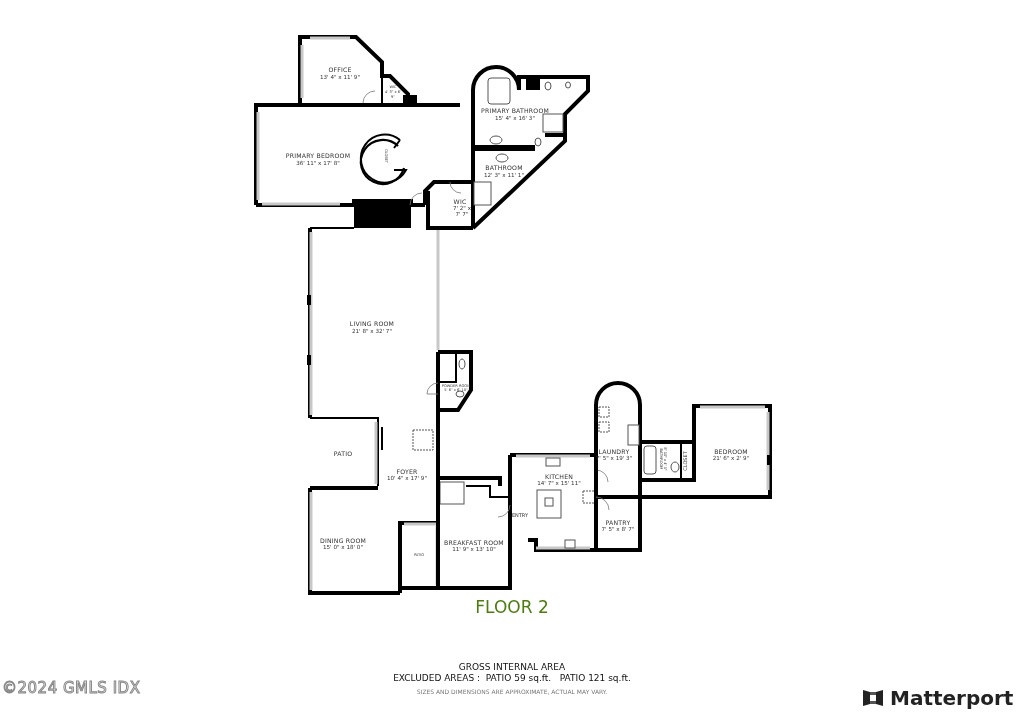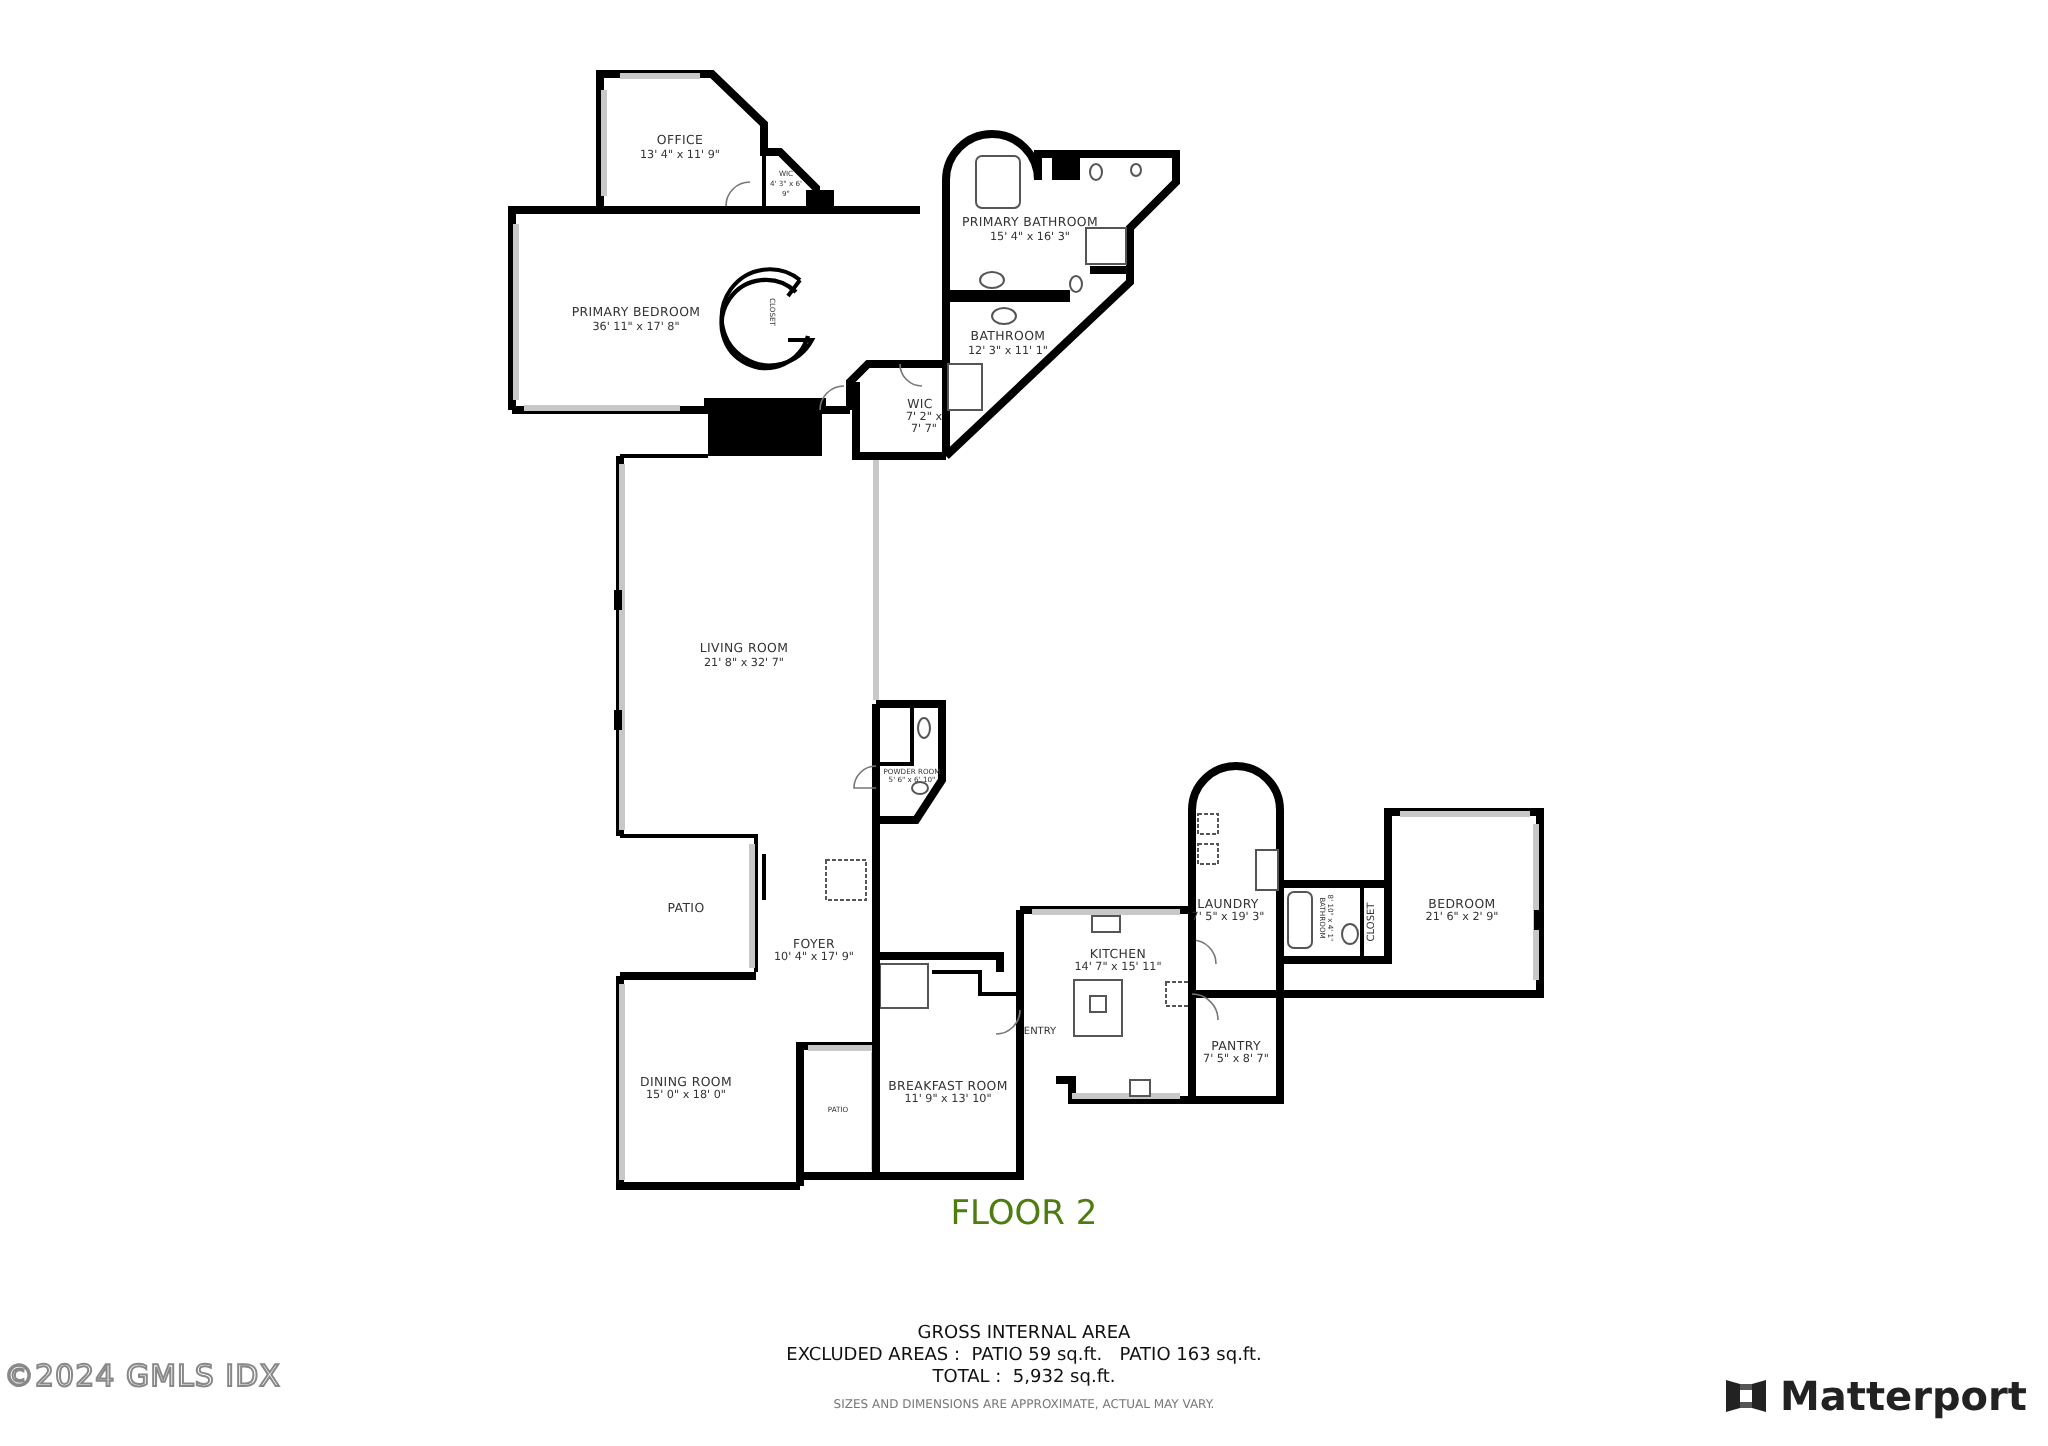--- a/index.html
+++ b/index.html
@@ -201,22 +201,21 @@
   <text class="room-small" x="687" y="461" style="font-size:5px" transform="rotate(-90 687 461)">CLOSET</text>
 
   <text class="room-name" x="731" y="454">BEDROOM</text>
   <text class="room-dim" x="731" y="460">21' 6" x 2' 9"</text>
 </svg>
 
 <div class="floor-title">FLOOR 2</div>
 
 <div class="area-block">
   <div>GROSS INTERNAL AREA</div>
-  <div style="white-space:pre">EXCLUDED AREAS :  PATIO 59 sq.ft.   PATIO 163 sq.ft.</div>
-  <div style="white-space:pre">TOTAL :  5,932 sq.ft.</div>
+  <div style="white-space:pre">EXCLUDED AREAS :  PATIO 59 sq.ft.   PATIO 121 sq.ft.</div>
   <div class="disclaimer">SIZES AND DIMENSIONS ARE APPROXIMATE, ACTUAL MAY VARY.</div>
 </div>
 
 <div class="watermark">©2024 GMLS IDX</div>
 
 <div class="brand">
   <svg width="22" height="22" viewBox="0 0 22 22">
     <path d="M1,3 L8,5 L8,17 L1,19 Z" fill="#222"></path>
     <path d="M21,3 L14,5 L14,17 L21,19 Z" fill="#222"></path>
     <path d="M8,5 L14,5 L14,8 L8,8 Z" fill="#555"></path>

